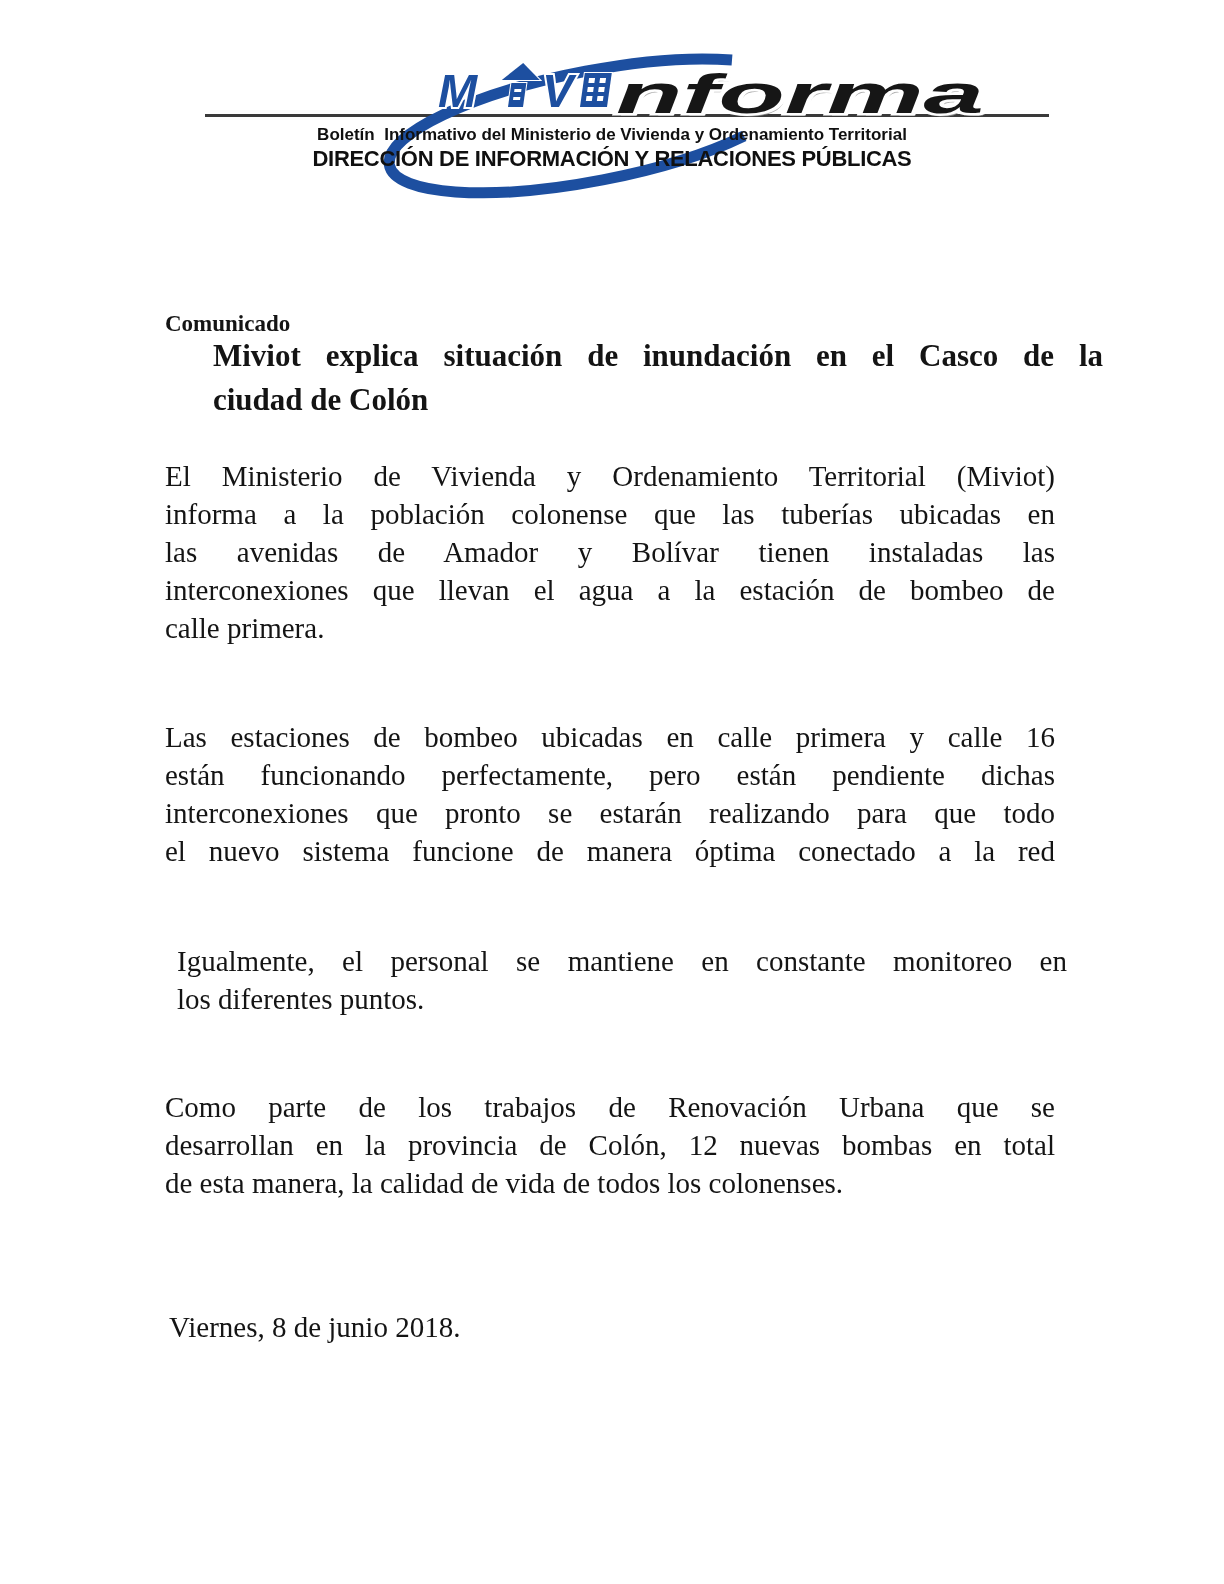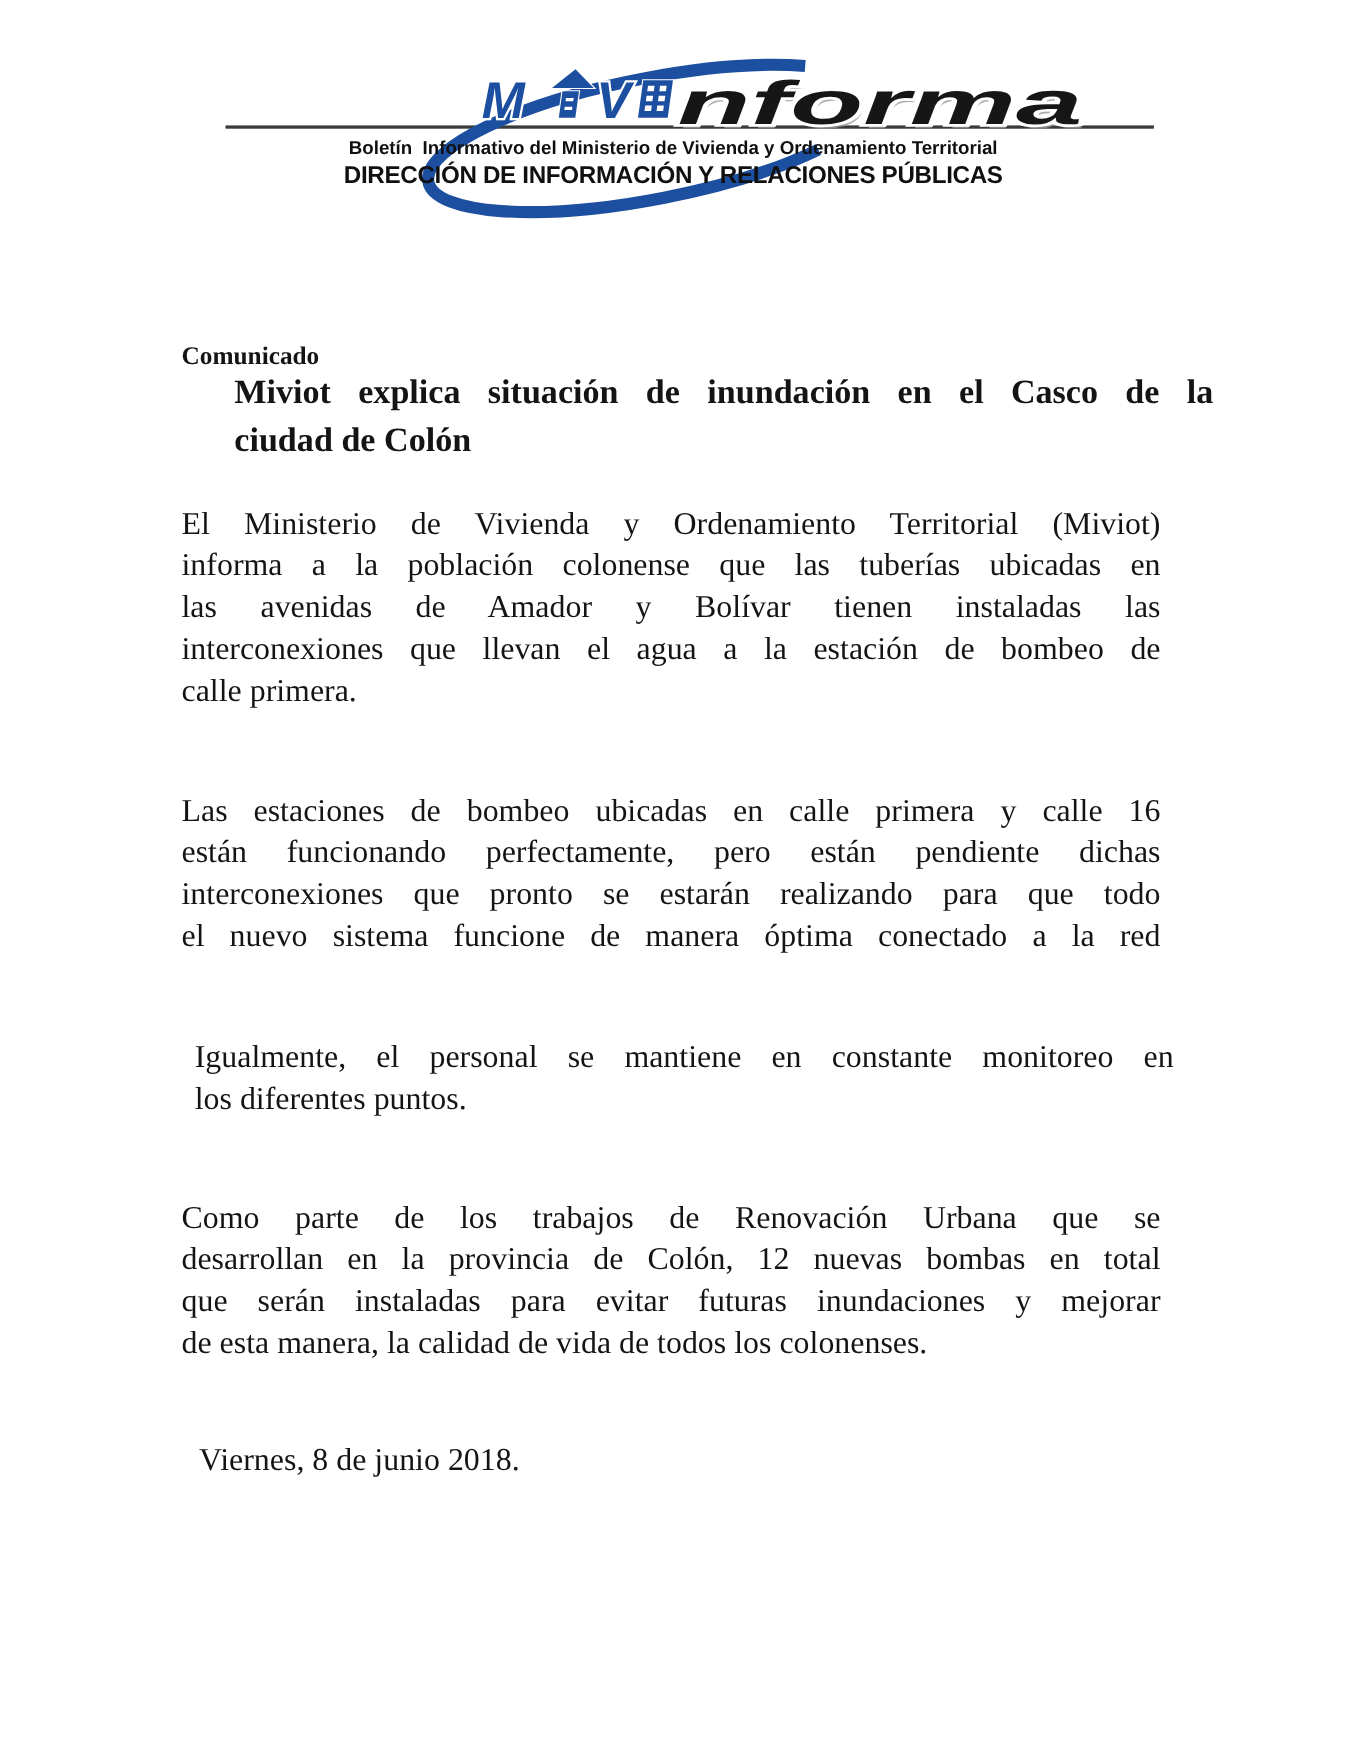--- a/index.html
+++ b/index.html
@@ -69,21 +69,21 @@
   }
   .para{
     position:absolute;left:0;width:100%;
     font-size:29px;line-height:38px;
   }
   .p1{top:457px;}
   .p2{top:718px;}
   .p3{top:942px;margin-left:12px;}
   .p4{top:1088px;}
   .date-line{
-    position:absolute;top:1308px;left:16px;width:100%;
+    position:absolute;top:1308px;left:4px;width:100%;
     font-size:29px;line-height:38px;
   }
   .tline{text-align:left;}
   .tline-just{text-align:justify;text-align-last:justify;}
 </style>
 </head>
 <body>
 
 <div class="page">
 
@@ -144,20 +144,19 @@
         <div class="tline tline-just">interconexiones que pronto se estarán realizando para que todo</div>
         <div class="tline tline-just">el nuevo sistema funcione de manera óptima conectado a la red</div>
       </div>
     <div class="para p3">
         <div class="tline tline-just">Igualmente, el personal se mantiene en constante monitoreo en</div>
         <div class="tline">los diferentes puntos.</div>
       </div>
     <div class="para p4">
         <div class="tline tline-just">Como parte de los trabajos de Renovación Urbana que se</div>
         <div class="tline tline-just">desarrollan en la provincia de Colón, 12 nuevas bombas en total</div>
-        <div class="tline tline-just">que serán instaladas para evitar futuras inundaciones y mejorar</div>
         <div class="tline">de esta manera, la calidad de vida de todos los colonenses.</div>
       </div>
 
     <div class="date-line">Viernes, 8 de junio 2018.</div>
   </div>
 
 </div>
 
 </body></html>

